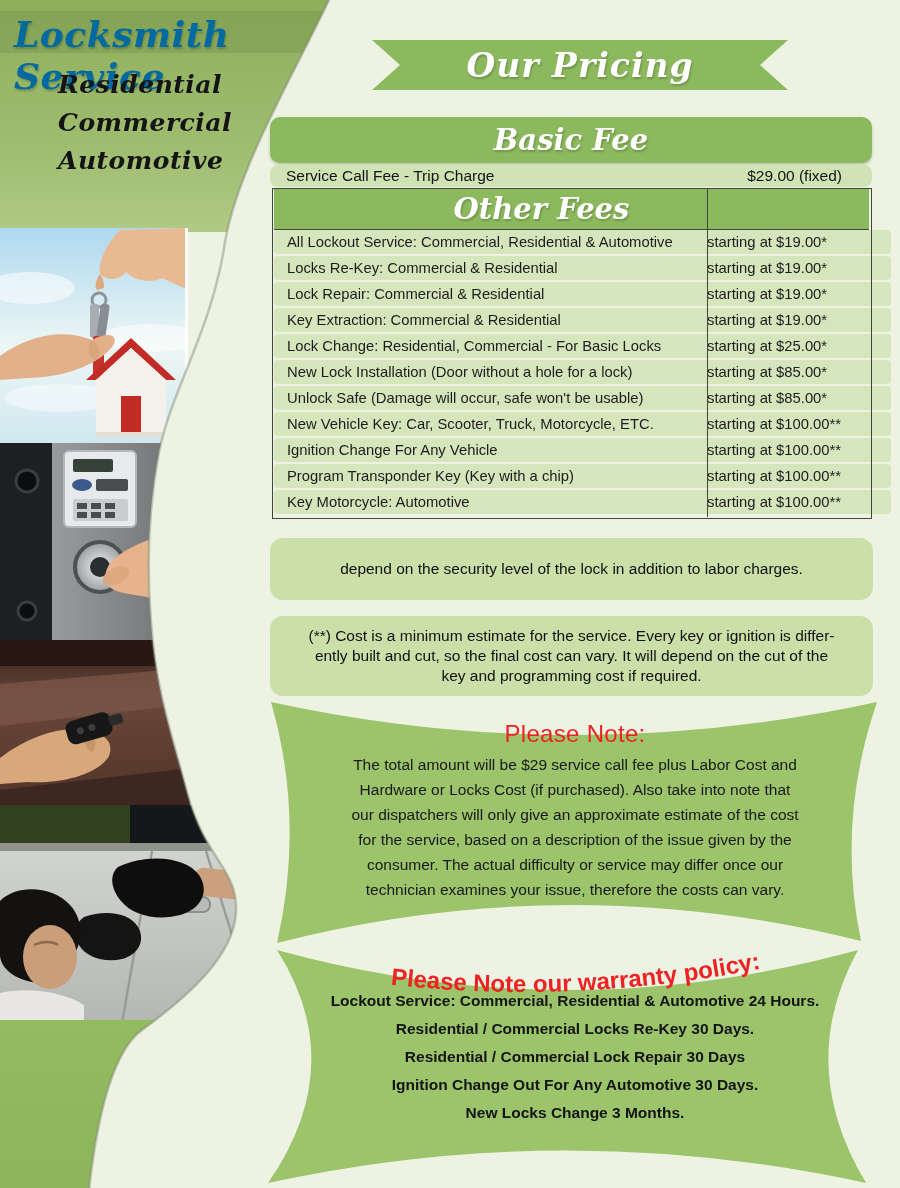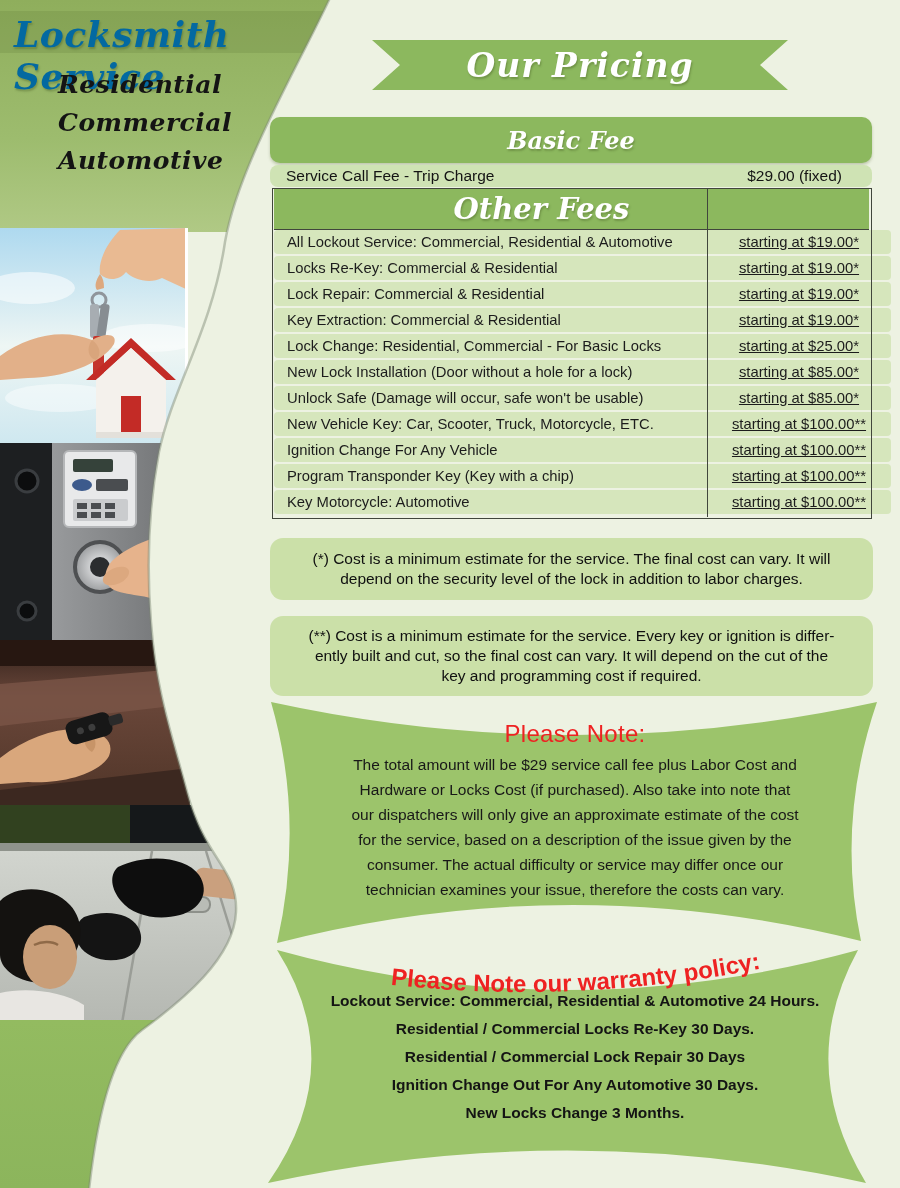--- a/index.html
+++ b/index.html
@@ -16,34 +16,34 @@
 
   
   .ribbon{left:372px;top:40px;width:416px;height:50px;background:#8cb85e;
           clip-path:polygon(0 0,416px 0,388px 25px,416px 50px,0 50px,28px 25px);
           display:flex;align-items:center;justify-content:center;}
   .ribbon-text{font-size:33px;color:#fff;text-shadow:1px 2px 2px rgba(60,80,30,.35);letter-spacing:1px;}
 
   
   .basic-header{left:270px;top:117px;width:602px;height:46px;border-radius:10px;background:#8cb85e;
                 display:flex;align-items:center;justify-content:center;box-shadow:0 2px 3px rgba(100,120,70,.35);}
-  .basic-header-text{font-size:24px;color:#fff;text-shadow:1px 2px 2px rgba(60,80,30,.35);}
+  .basic-header-text{font-size:29px;color:#fff;text-shadow:1px 2px 2px rgba(60,80,30,.35);}
   .basic-row{left:270px;top:165px;width:556px;height:22px;border-radius:8px;background:#cfe3b4;
              display:flex;align-items:center;justify-content:space-between;
              padding:0 30px 0 16px;font-size:15.5px;color:#141414;font-weight:500;}
 
   
   .fees-table{left:274px;top:188px;width:617px;}
   .fees-header{width:595px;height:41px;background:#8cb85e;border-bottom:1px solid #41463c;
                display:flex;align-items:center;justify-content:center;}
   .fees-header-text{font-size:29px;color:#fff;text-shadow:1px 2px 2px rgba(60,80,30,.35);transform:translateX(-30px);}
   .fee-row{display:flex;height:23.5px;margin-bottom:2.5px;border-radius:4px;background:#d6e6bc;
            align-items:center;font-size:14.8px;color:#1c1c1c;}
   .fee-service{width:420px;padding-left:13px;white-space:nowrap;overflow:hidden;}
-  .fee-price{width:184px;text-align:center;white-space:nowrap;text-decoration:underline;}
+  .fee-price{width:184px;text-align:left;white-space:nowrap;}
   .table-border{left:272px;top:188px;width:598px;height:329px;border:1.4px solid #41463c;pointer-events:none;}
   .table-divider{left:707px;top:188px;height:329px;border-left:1.4px solid #41463c;pointer-events:none;}
 
   
   .note-box{left:270px;width:603px;border-radius:13px;background:#cbe0a8;
             display:flex;flex-direction:column;align-items:center;justify-content:center;
             color:#101010;font-size:15.5px;}
   .note-1{top:538px;height:62px;}
   .note-2{top:616px;height:80px;}
   .note-line{white-space:nowrap;line-height:20px;}
@@ -279,21 +279,20 @@
           <span class="fee-service">Key Motorcycle: Automotive</span>
           <span class="fee-price">starting at $100.00**</span>
         </div>
       </div>
   </div>
   <div class="abs table-border"></div>
   <div class="abs table-divider"></div>
 
   <div class="abs note-box note-1">
 
-  <div class="note-line">(*) Cost is a minimum estimate for the service. The final cost can vary. It will</div>
       <div class="note-line">depend on the security level of the lock in addition to labor charges.</div>
     </div>
   <div class="abs note-box note-2">
 
   <div class="note-line">(**) Cost is a minimum estimate for the service. Every key or ignition is differ-</div>
       <div class="note-line">ently built and cut, so the final cost can vary. It will depend on the cut of the</div>
       <div class="note-line">key and programming cost if required.</div>
     </div>
 
   <div class="abs flag1-title">Please Note:</div>

